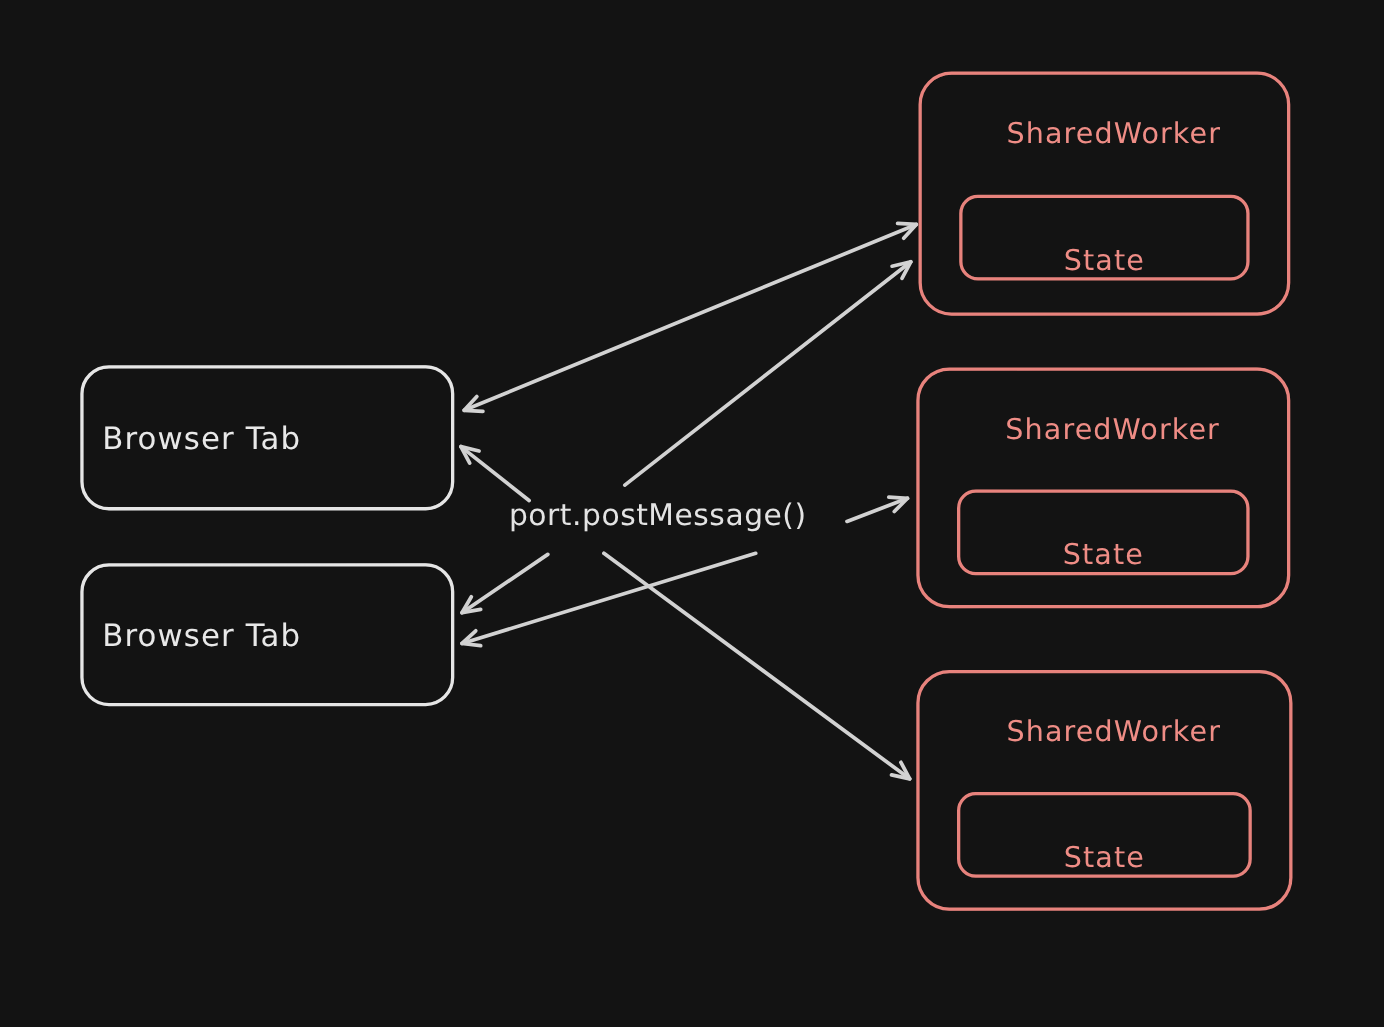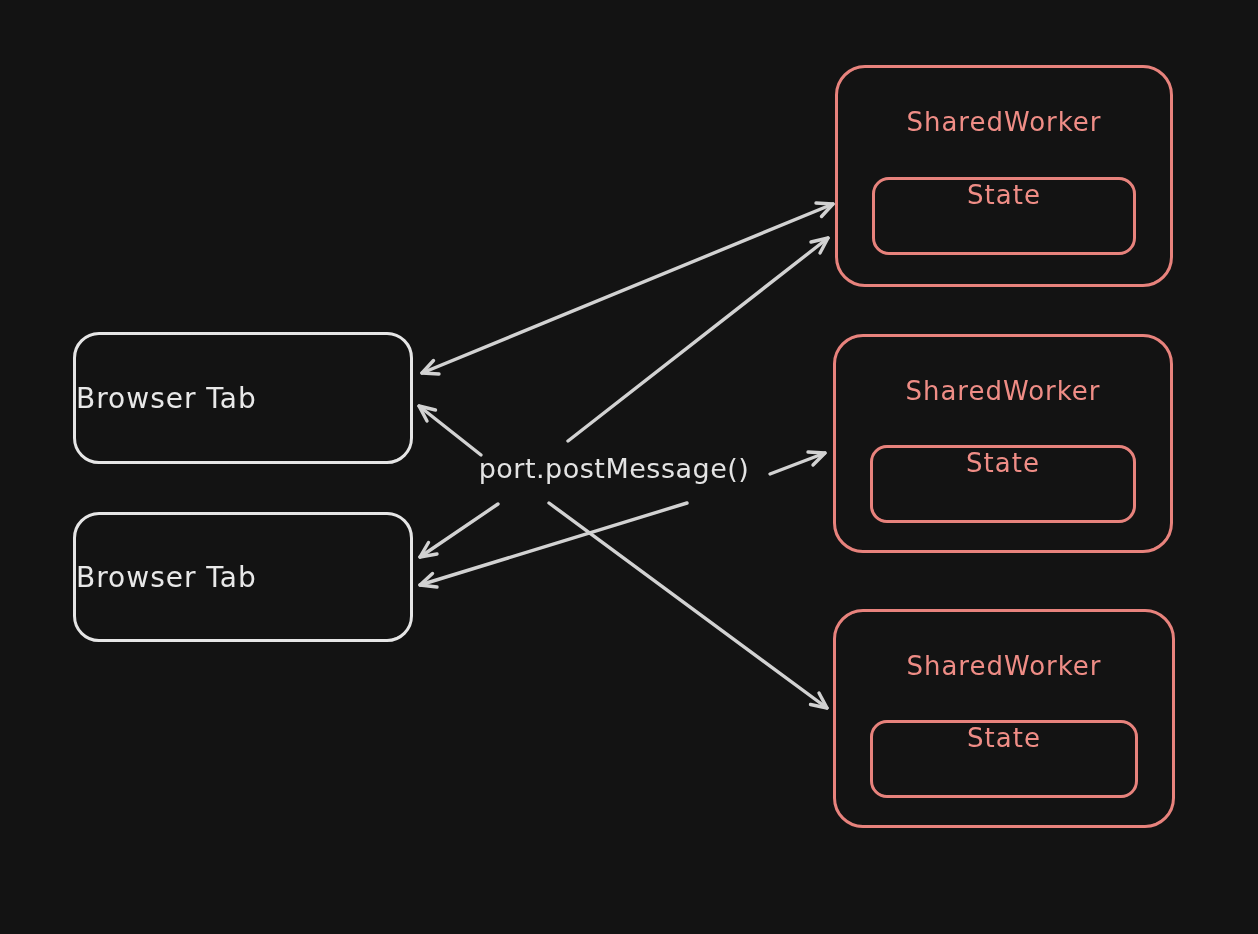--- a/index.html
+++ b/index.html
@@ -3,21 +3,21 @@
 <meta charset="utf-8">
 <style>
   html,body{margin:0;padding:0;background:#131313;}
   .canvas{
     position:relative;width:1258px;height:934px;background:#131313;
     font-family:"DejaVu Sans",sans-serif;overflow:hidden;
   }
   .arrows{position:absolute;left:0;top:0;width:1258px;height:934px;}
   .arrows line,.arrows path{stroke:#d2d2d2;stroke-width:3.4;fill:none;stroke-linecap:round;stroke-linejoin:round;}
 
-  .node{position:absolute;box-sizing:border-box;}
+  .node{position:absolute;box-sizing:border-box;padding-left:17px;}
   
   .sketch{border:3px solid;}
   .sketch::before{
     content:"";position:absolute;inset:-2px;border:1.6px solid;border-color:inherit;
     border-radius:inherit;opacity:.55;transform:rotate(-.35deg);pointer-events:none;
   }
 
   .tab{
     border-color:#e6e6e6;border-radius:26px;color:#e8e8e8;
     display:flex;align-items:center;
@@ -26,29 +26,29 @@
   .worker{
     border-color:#e8837d;border-radius:30px;color:#ef8d86;
   }
   .worker-title{
     height:108px;display:flex;align-items:center;justify-content:center;
     font-size:26px;letter-spacing:1px;
   }
   .state{
     position:absolute;left:34px;right:34px;height:78px;box-sizing:border-box;
     border:3px solid;border-color:#e8837d;border-radius:17px;
-    display:flex;align-items:flex-start;justify-content:center;
+    display:flex;align-items:flex-end;justify-content:center;
     font-size:26px;letter-spacing:1px;
   }
   .state::before{
     content:"";position:absolute;inset:-2px;border:1.5px solid;border-color:inherit;
     border-radius:inherit;opacity:.5;transform:rotate(.4deg);pointer-events:none;
   }
   .center-label{
-    position:absolute;left:468px;top:453px;width:292px;
+    position:absolute;left:452px;top:453px;width:292px;
     color:#e3e3e3;font-size:27px;letter-spacing:.5px;white-space:nowrap;
     text-align:center;
   }
 </style>
 </head>
 <body>
 
 <div class="canvas">
 
   <svg class="arrows" viewBox="0 0 1258 934">

